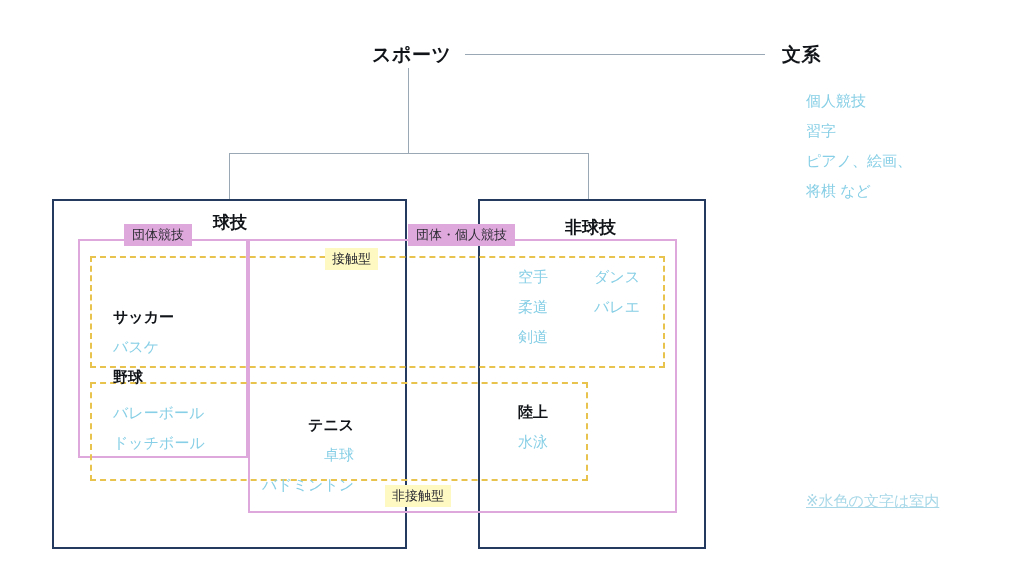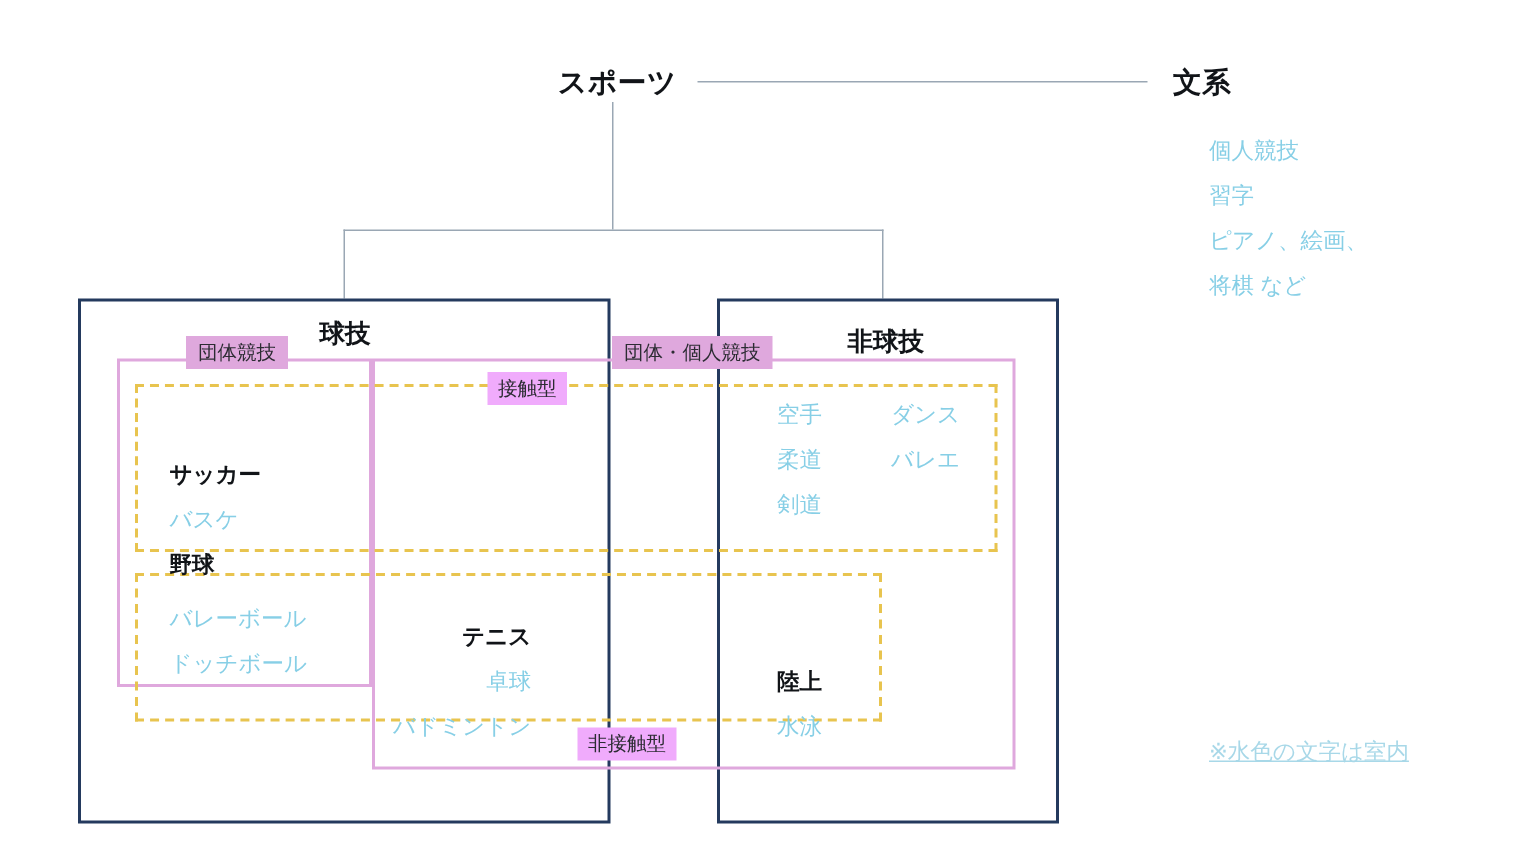--- a/index.html
+++ b/index.html
@@ -110,21 +110,21 @@
     position: absolute;
     border: 2.5px dashed #e8c44f;
     box-sizing: border-box;
     background: transparent;
   }
   #yellow-contact    { left: 90px; top: 256px; width: 575px; height: 112px; }
   #yellow-noncontact { left: 90px; top: 382px; width: 498px; height: 99px;  }
 
   .yellow-badge {
     position: absolute;
-    background: #f0abfc;
+    background: #fef9c3;
     color: #2c2c33;
     font-size: 13px;
     padding: 4px 7px 5px 7px;
     line-height: 1;
     white-space: nowrap;
   }
   #badge-contact    { left: 325px; top: 248px; }
   #badge-noncontact { left: 385px; top: 485px; }
 
   
@@ -141,21 +141,21 @@
   .item.indoor {
     color: #87cfe6;
     font-weight: normal;
   }
 
   #list-team-contact      { left: 113px; top: 268px; margin-top: 34px; }
   #list-team-noncontact   { left: 113px; top: 398px; }
   #list-ind-noncontact    { left: 262px; top: 410px; text-align: right; }
   #list-nb-contact-a      { left: 518px; top: 262px; }
   #list-nb-contact-b      { left: 594px; top: 262px; }
-  #list-nb-noncontact     { left: 518px; top: 397px; margin-top: 43px; }
+  #list-nb-noncontact     { left: 518px; top: 397px; }
 
   
   .hum-list {
     position: absolute;
     left: 806px;
     top: 86px;
   }
   .hum-item {
     font-size: 15px;
     line-height: 30px;

